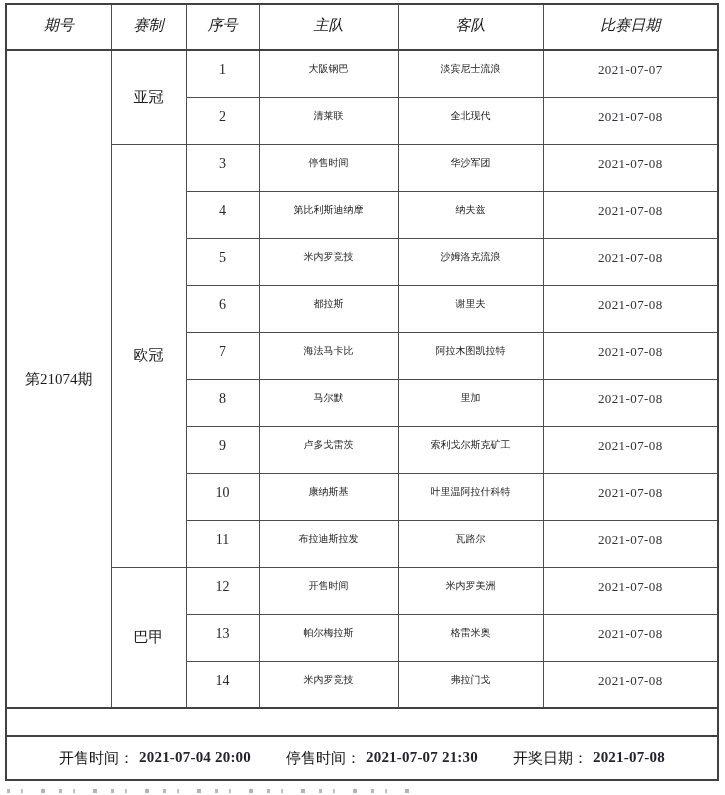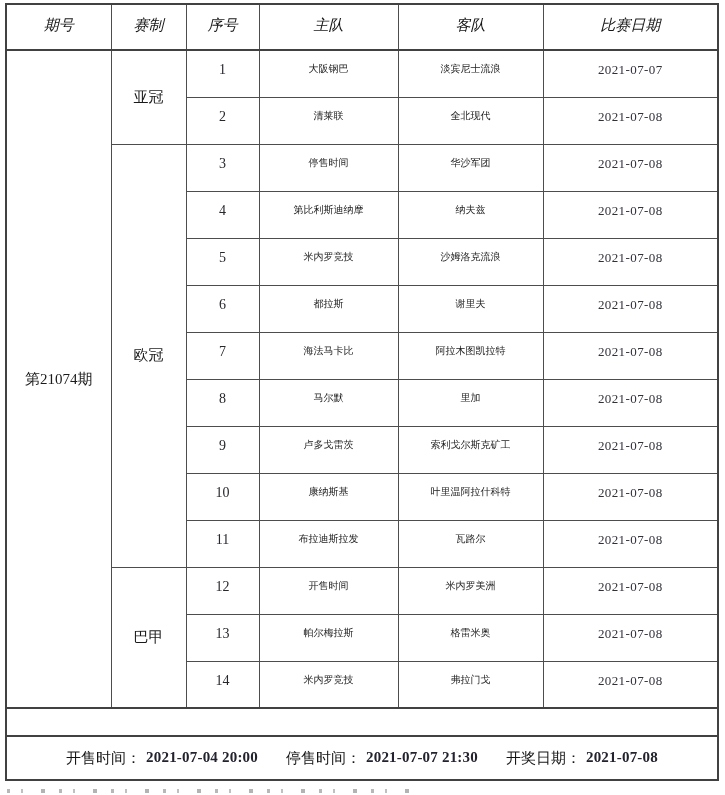--- a/index.html
+++ b/index.html
@@ -60,21 +60,21 @@
     padding: 0;
   }
   tr.footer td {
     height: 29px;
     vertical-align: top;
     padding-top: 12px;
   }
   .footer-line {
     display: flex;
     justify-content: center;
-    gap: 28px;
+    gap: 35px;
     font-size: 15px;
   }
   .fpair { display: flex; gap: 5px; }
   .flabel { color: #141414; }
   .fval   { color: #23232f; letter-spacing: 0.2px; font-weight: bold; }
   .remnant {
     position: absolute;
     left: 7px;
     top: 789px;
     width: 415px;

